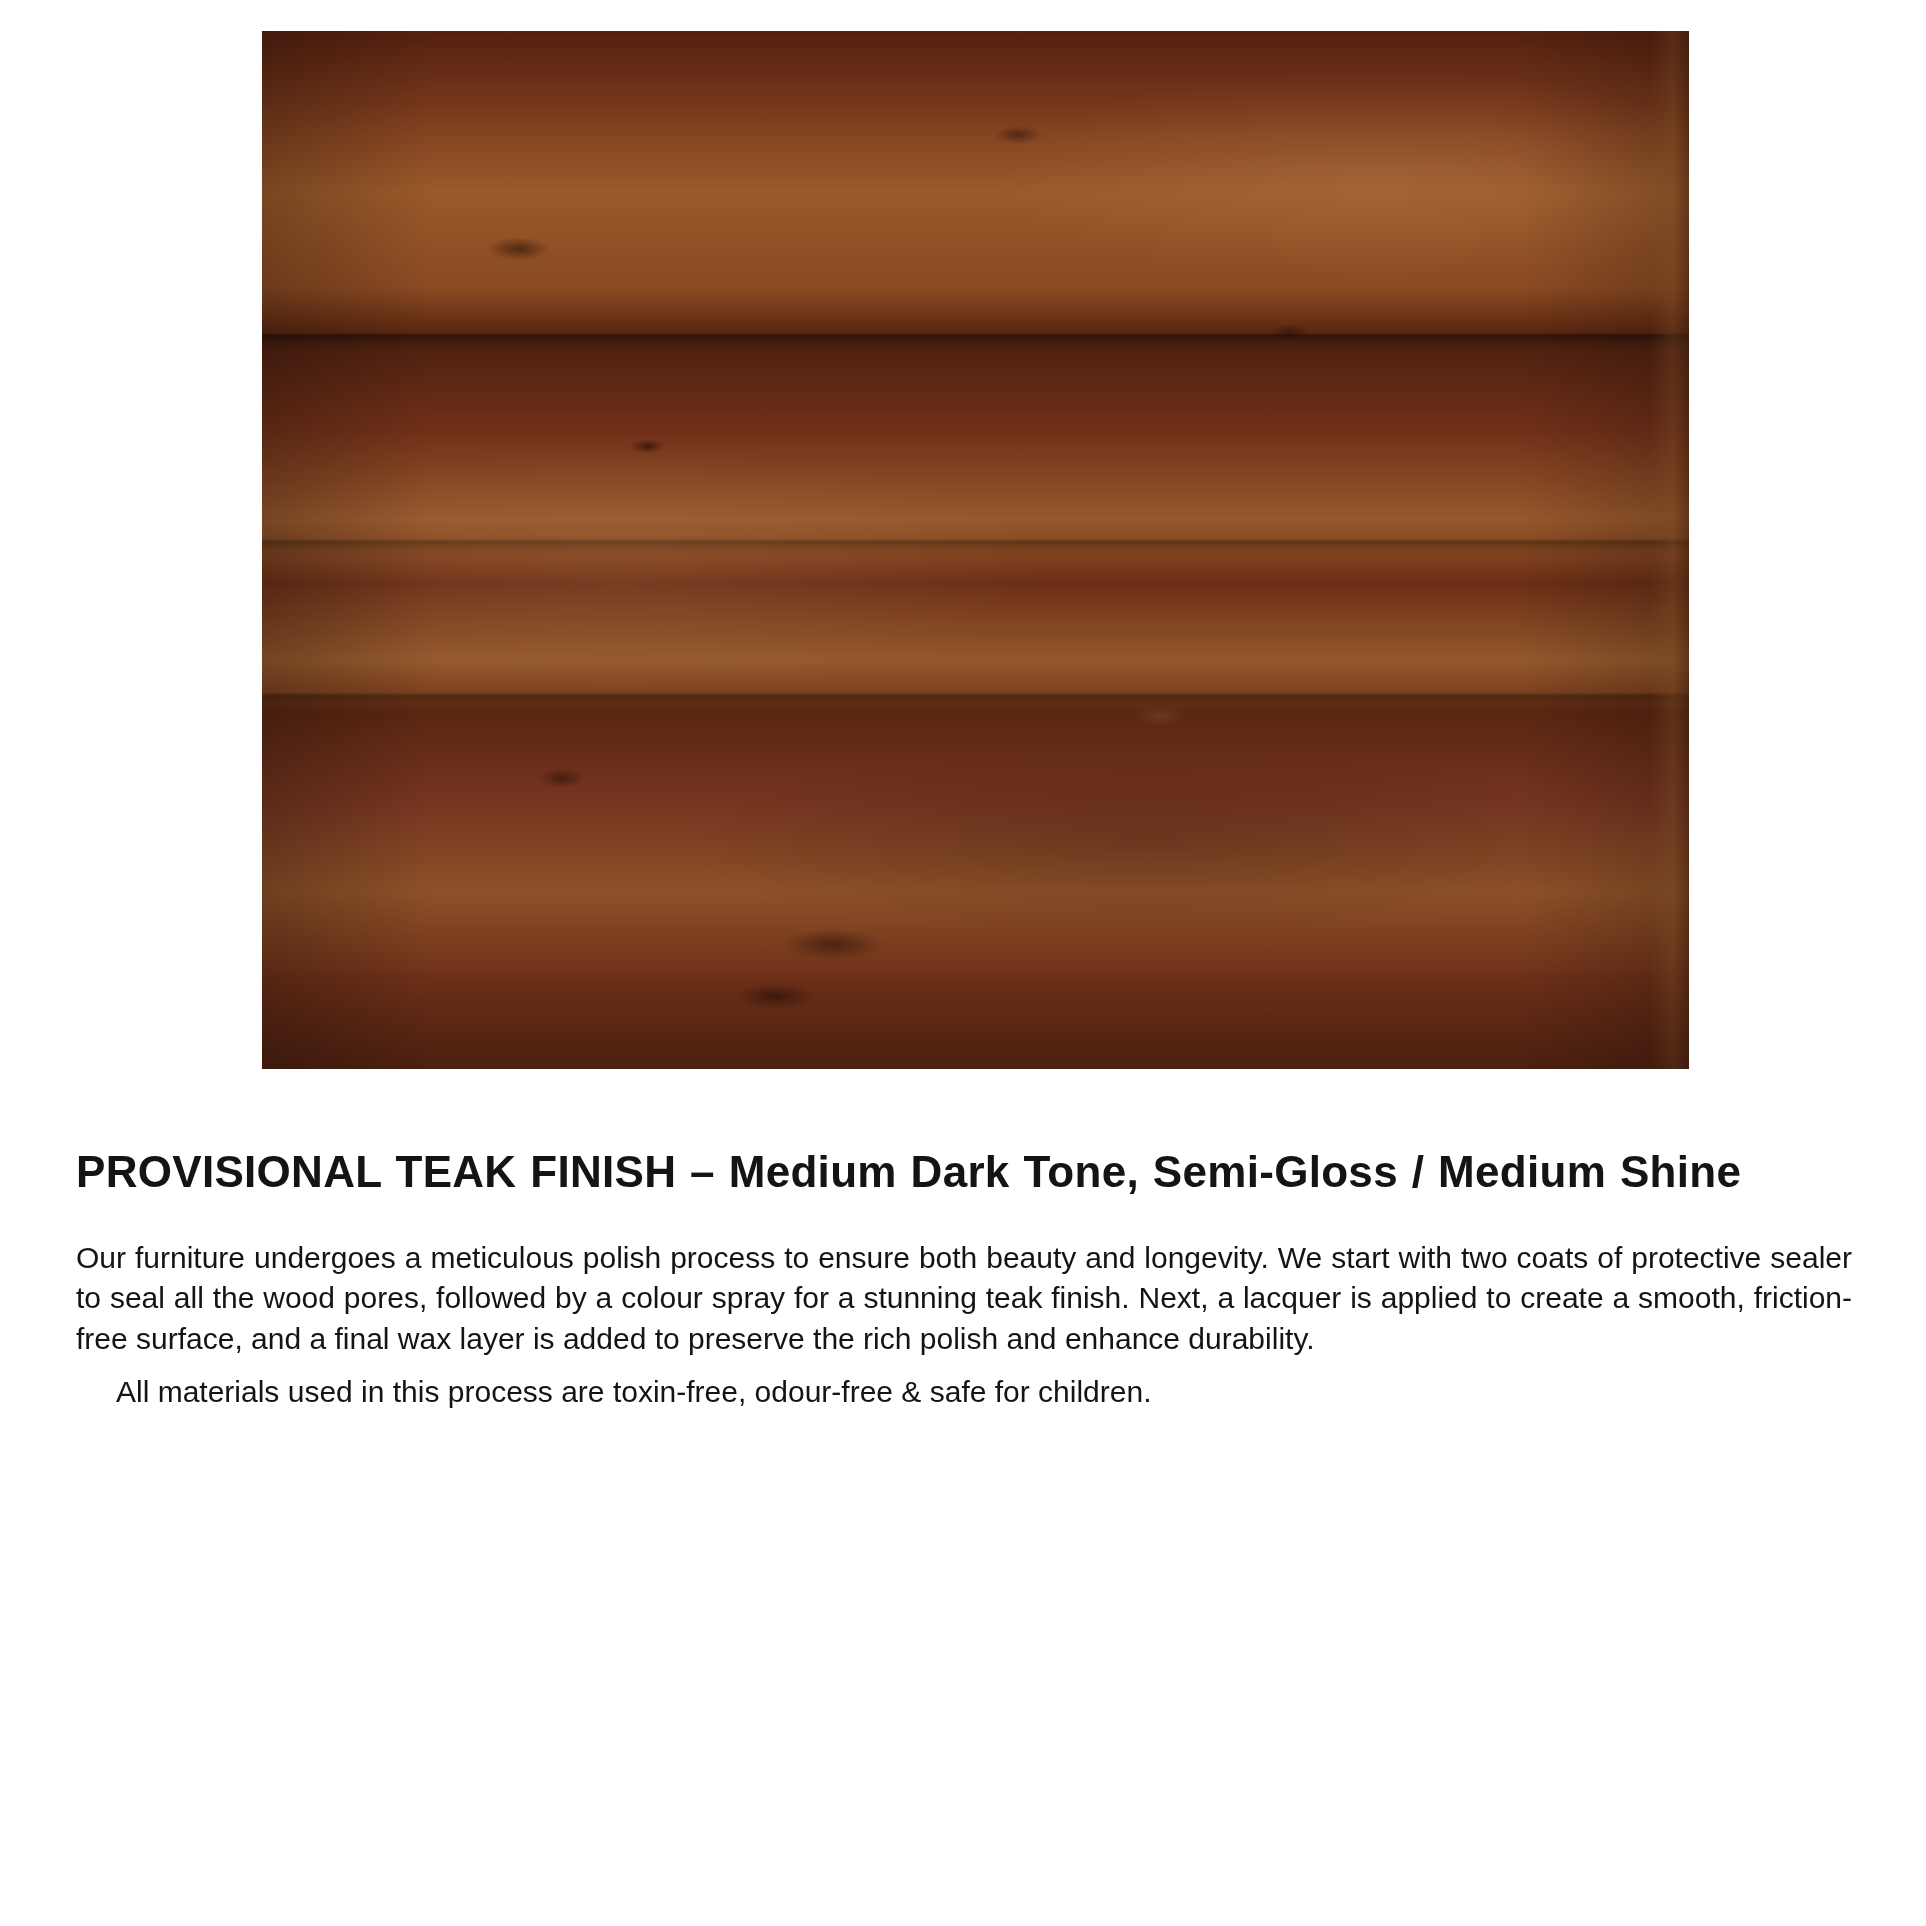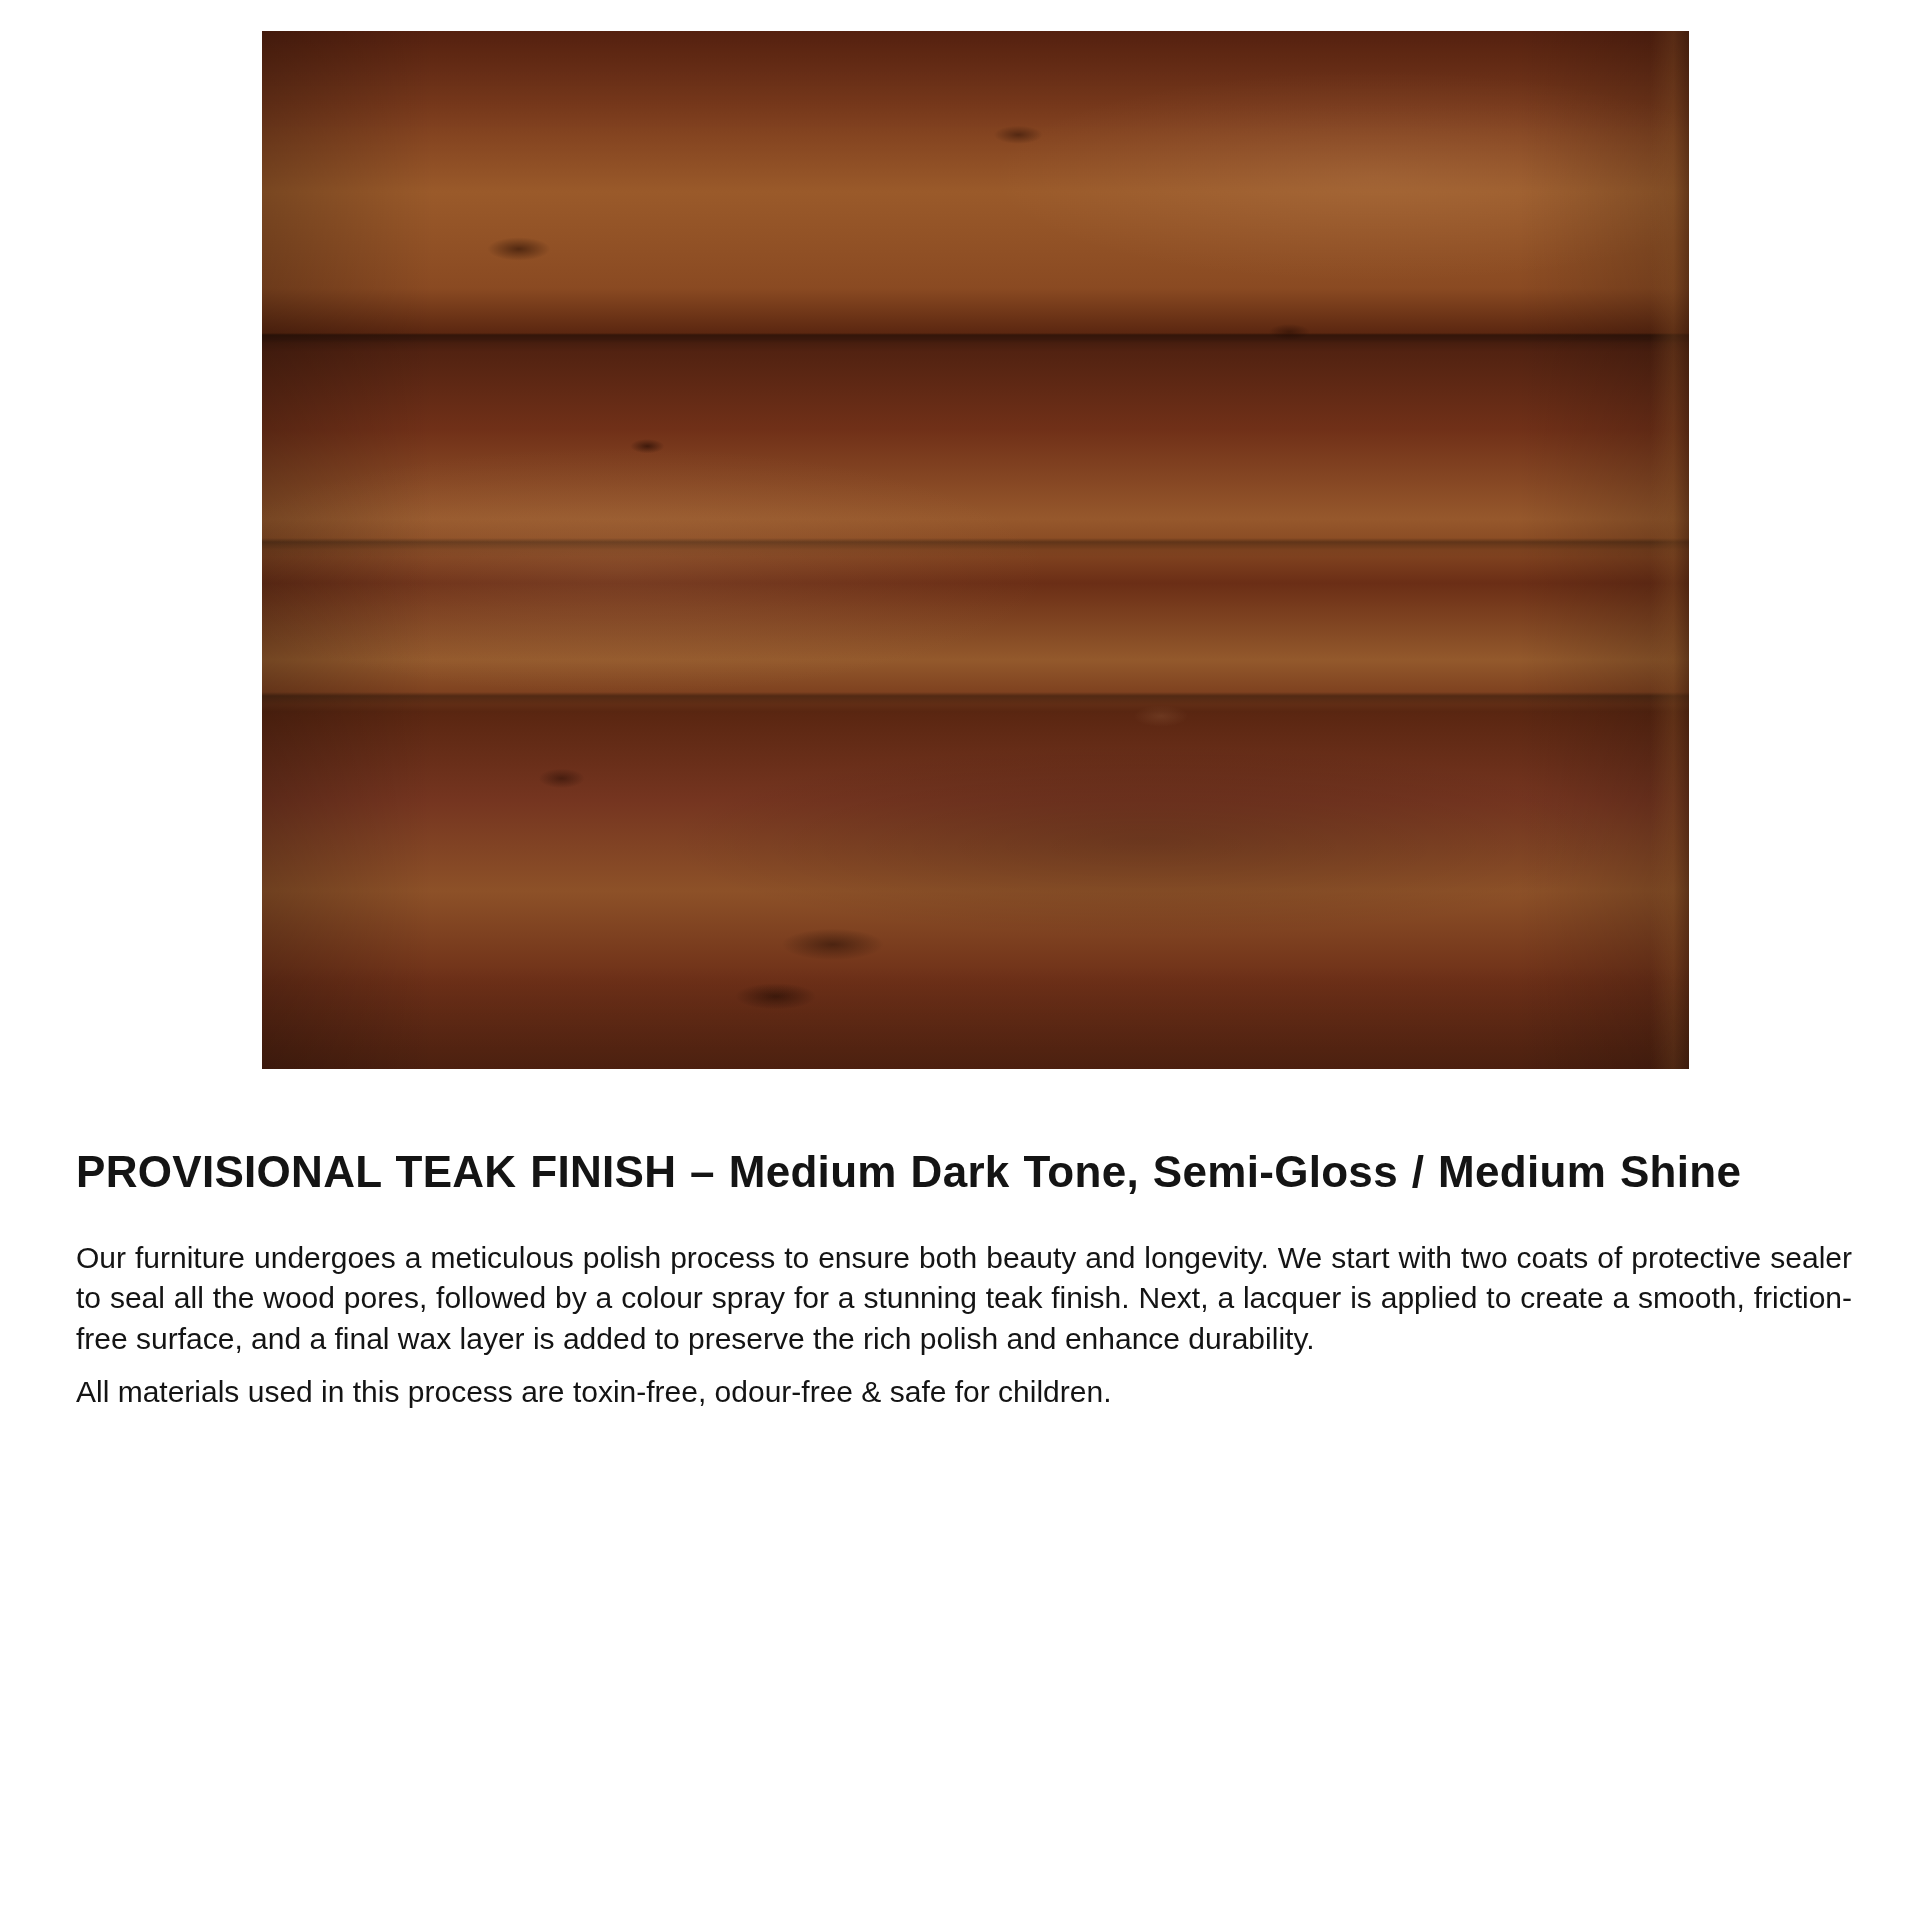--- a/index.html
+++ b/index.html
@@ -155,20 +155,21 @@
     font-size: 30px;
     font-weight: normal;
     line-height: 1.36;
     text-align: justify;
     text-align-last: left;
     color: #141414;
     margin: 0;
   }
   .body-para + .body-para {
     margin-top: 11.6px;
+    margin-left: 40px;
   }
 </style>
 </head>
 <body>
 
 <div class="page">
 
   <div class="swatch-wrap">
     <div class="swatch"></div>
     <div class="swatch-knots"></div>

